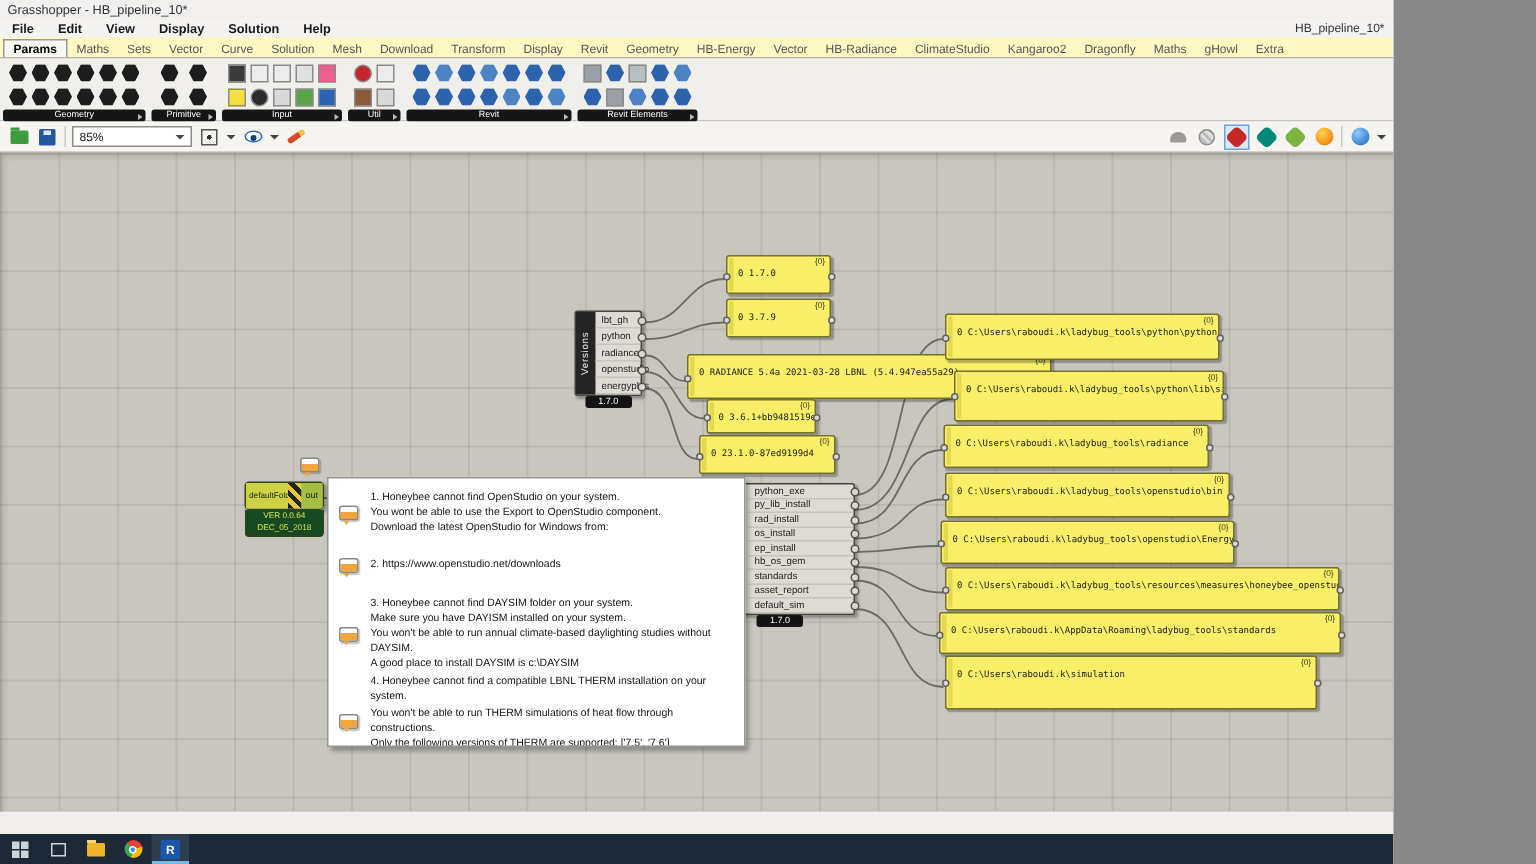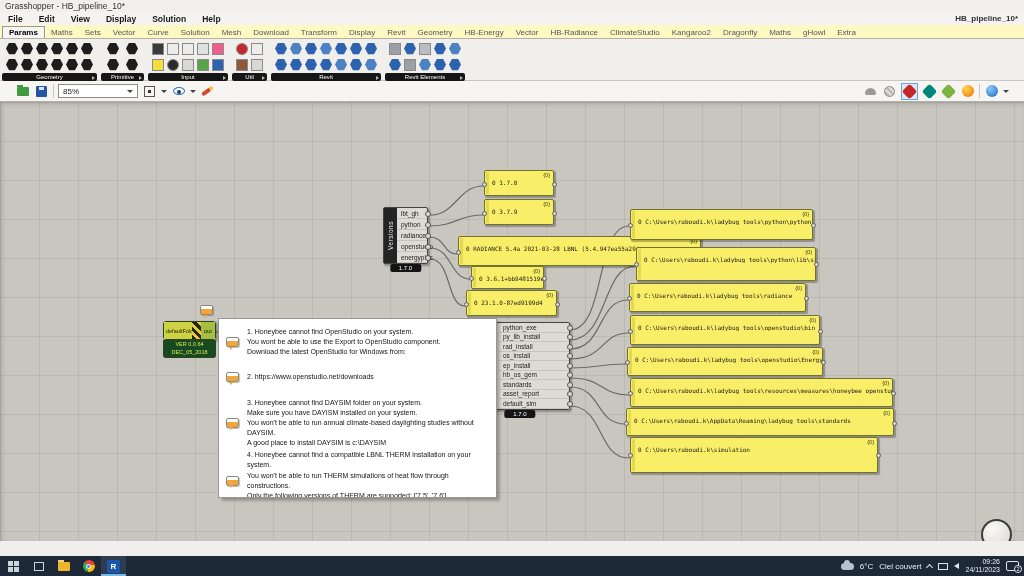--- a/index.html
+++ b/index.html
@@ -1,40 +1,40 @@
 <!DOCTYPE html>
 <html><head>
 <meta charset="utf-8">
 <style>
   *{box-sizing:border-box;margin:0;padding:0}
   body{font-family:"Liberation Sans",sans-serif;background:#888}
-  .app{position:relative;width:1024px;height:576px;overflow:hidden;background:#f0efed}
+  .app{position:relative;width:929px;height:576px;overflow:hidden;background:#f0efed}
 
   
   .titlebar{position:absolute;left:0;top:0;right:0;height:12px;background:#f1f0ee;font-size:8.5px;color:#333;line-height:12px;padding-left:5px}
   .menubar{position:absolute;left:0;top:12px;right:0;height:13px;background:#f4f3f1;display:flex;align-items:center;font-size:8.5px;color:#1a1a1a;font-weight:bold}
   .menubar .mi{padding:0 8px;cursor:default}
-  .menubar .doc-tab{margin-left:auto;font-weight:bold;font-size:8px;color:#333;padding-right:6px}
+  .menubar .doc-tab{margin-left:auto;font-weight:normal;font-size:8px;color:#333;padding-right:6px}
   .tabsbar{position:absolute;left:0;top:25px;right:0;height:14px;background:#fef9c3;border-bottom:1px solid #b3b0aa;display:flex;align-items:flex-end;font-size:8px;color:#555;padding-left:2px}
   .tab{padding:1px 6px 1px}
   .tab.active{background:#f7f6f3;border:1px solid #9a978f;border-bottom:none;color:#000;font-weight:bold}
 
   
   .palette{position:absolute;left:0;top:39px;right:0;height:42px;background:#f0efeb;border-bottom:1px solid #c9c6c1;display:flex;gap:4px;padding:1px 2px}
   .pgroup{display:flex;flex-direction:column}
   .picons{flex:1;display:grid;grid-auto-flow:column;grid-template-rows:15px 15px;gap:1px 3px;padding:1px 4px;align-items:center;justify-items:center}
   .plabel{height:8px;background:#161616;color:#fff;font-size:6px;line-height:8px;text-align:center;border-radius:2px;position:relative;padding:0 10px;white-space:nowrap}
   .plabel i{position:absolute;right:2px;top:2.5px;width:0;height:0;border-left:3px solid #bbb;border-top:2px solid transparent;border-bottom:2px solid transparent}
   .hex{width:12px;height:12px;background:#1d1d1d;clip-path:polygon(25% 3%,75% 3%,100% 50%,75% 97%,25% 97%,0% 50%)}
   .hex.b{background:#2d62ae}.hex.lb{background:#4d82c4}
   .sq{width:12px;height:12px;border:1px solid #8b8b8b;background:#ececec}
   .rnd{border-radius:50%}
 
   
-  .canvastb{position:absolute;left:0;top:81px;right:0;height:21px;background:#f6f5f2;border-bottom:1px solid #b3b0aa;display:flex;align-items:center;gap:4px;padding:0 15px}
+  .canvastb{position:absolute;left:0;top:81px;right:0;height:21px;background:#f6f5f2;border-bottom:1px solid #b3b0aa;display:flex;align-items:center;gap:4px;padding:0 5px}
   .tbtn{width:15px;height:15px;display:flex;align-items:center;justify-content:center}
   .folder-o{width:12px;height:9px;background:#3f9b3f;border-radius:1px;position:relative}
   .folder-o::before{content:"";position:absolute;top:-2px;left:0;width:6px;height:2px;background:#3f9b3f}
   .floppy{width:11px;height:11px;background:#2457a0;border-radius:1px;position:relative}
   .floppy::before{content:"";position:absolute;top:1px;left:3px;width:5px;height:3px;background:#dfe6f2}
   .vsep{width:1px;height:14px;background:#ccc9c4}
   .zoomsel{width:80px;height:14px;border:1px solid #8f8d88;background:#fff;font-size:8px;color:#222;display:flex;align-items:center;padding:0 4px}
   .zoomsel .caret{margin-left:auto}
   .caret{width:0;height:0;border-left:3px solid transparent;border-right:3px solid transparent;border-top:3.5px solid #444}
   .focus-i{width:11px;height:11px;border:1px solid #555;background:radial-gradient(circle,#333 1.5px,transparent 1.6px)}
@@ -484,29 +484,14 @@
         <span class="expl"></span>
       </span>
     <span class="tbicon">
         <span class="chrome">
           <span></span>
         </span>
       </span>
     <span class="tbicon active">
         <span class="revit">R</span>
       </span>
-    <div class="tray">
-      <span class="cloud"></span>
-      <span>6°C</span>
-      <span>Ciel couvert</span>
-      <span class="chev"></span>
-      <span class="mon"></span>
-      <span class="spk"></span>
-      <span class="clock">
-        <span>09:26</span>
-        <span>24/11/2023</span>
-      </span>
-      <span class="notif">
-          <span class="nbadge">2</span>
-        </span>
-    </div>
   </div>
 </div>
 
 </body></html>

